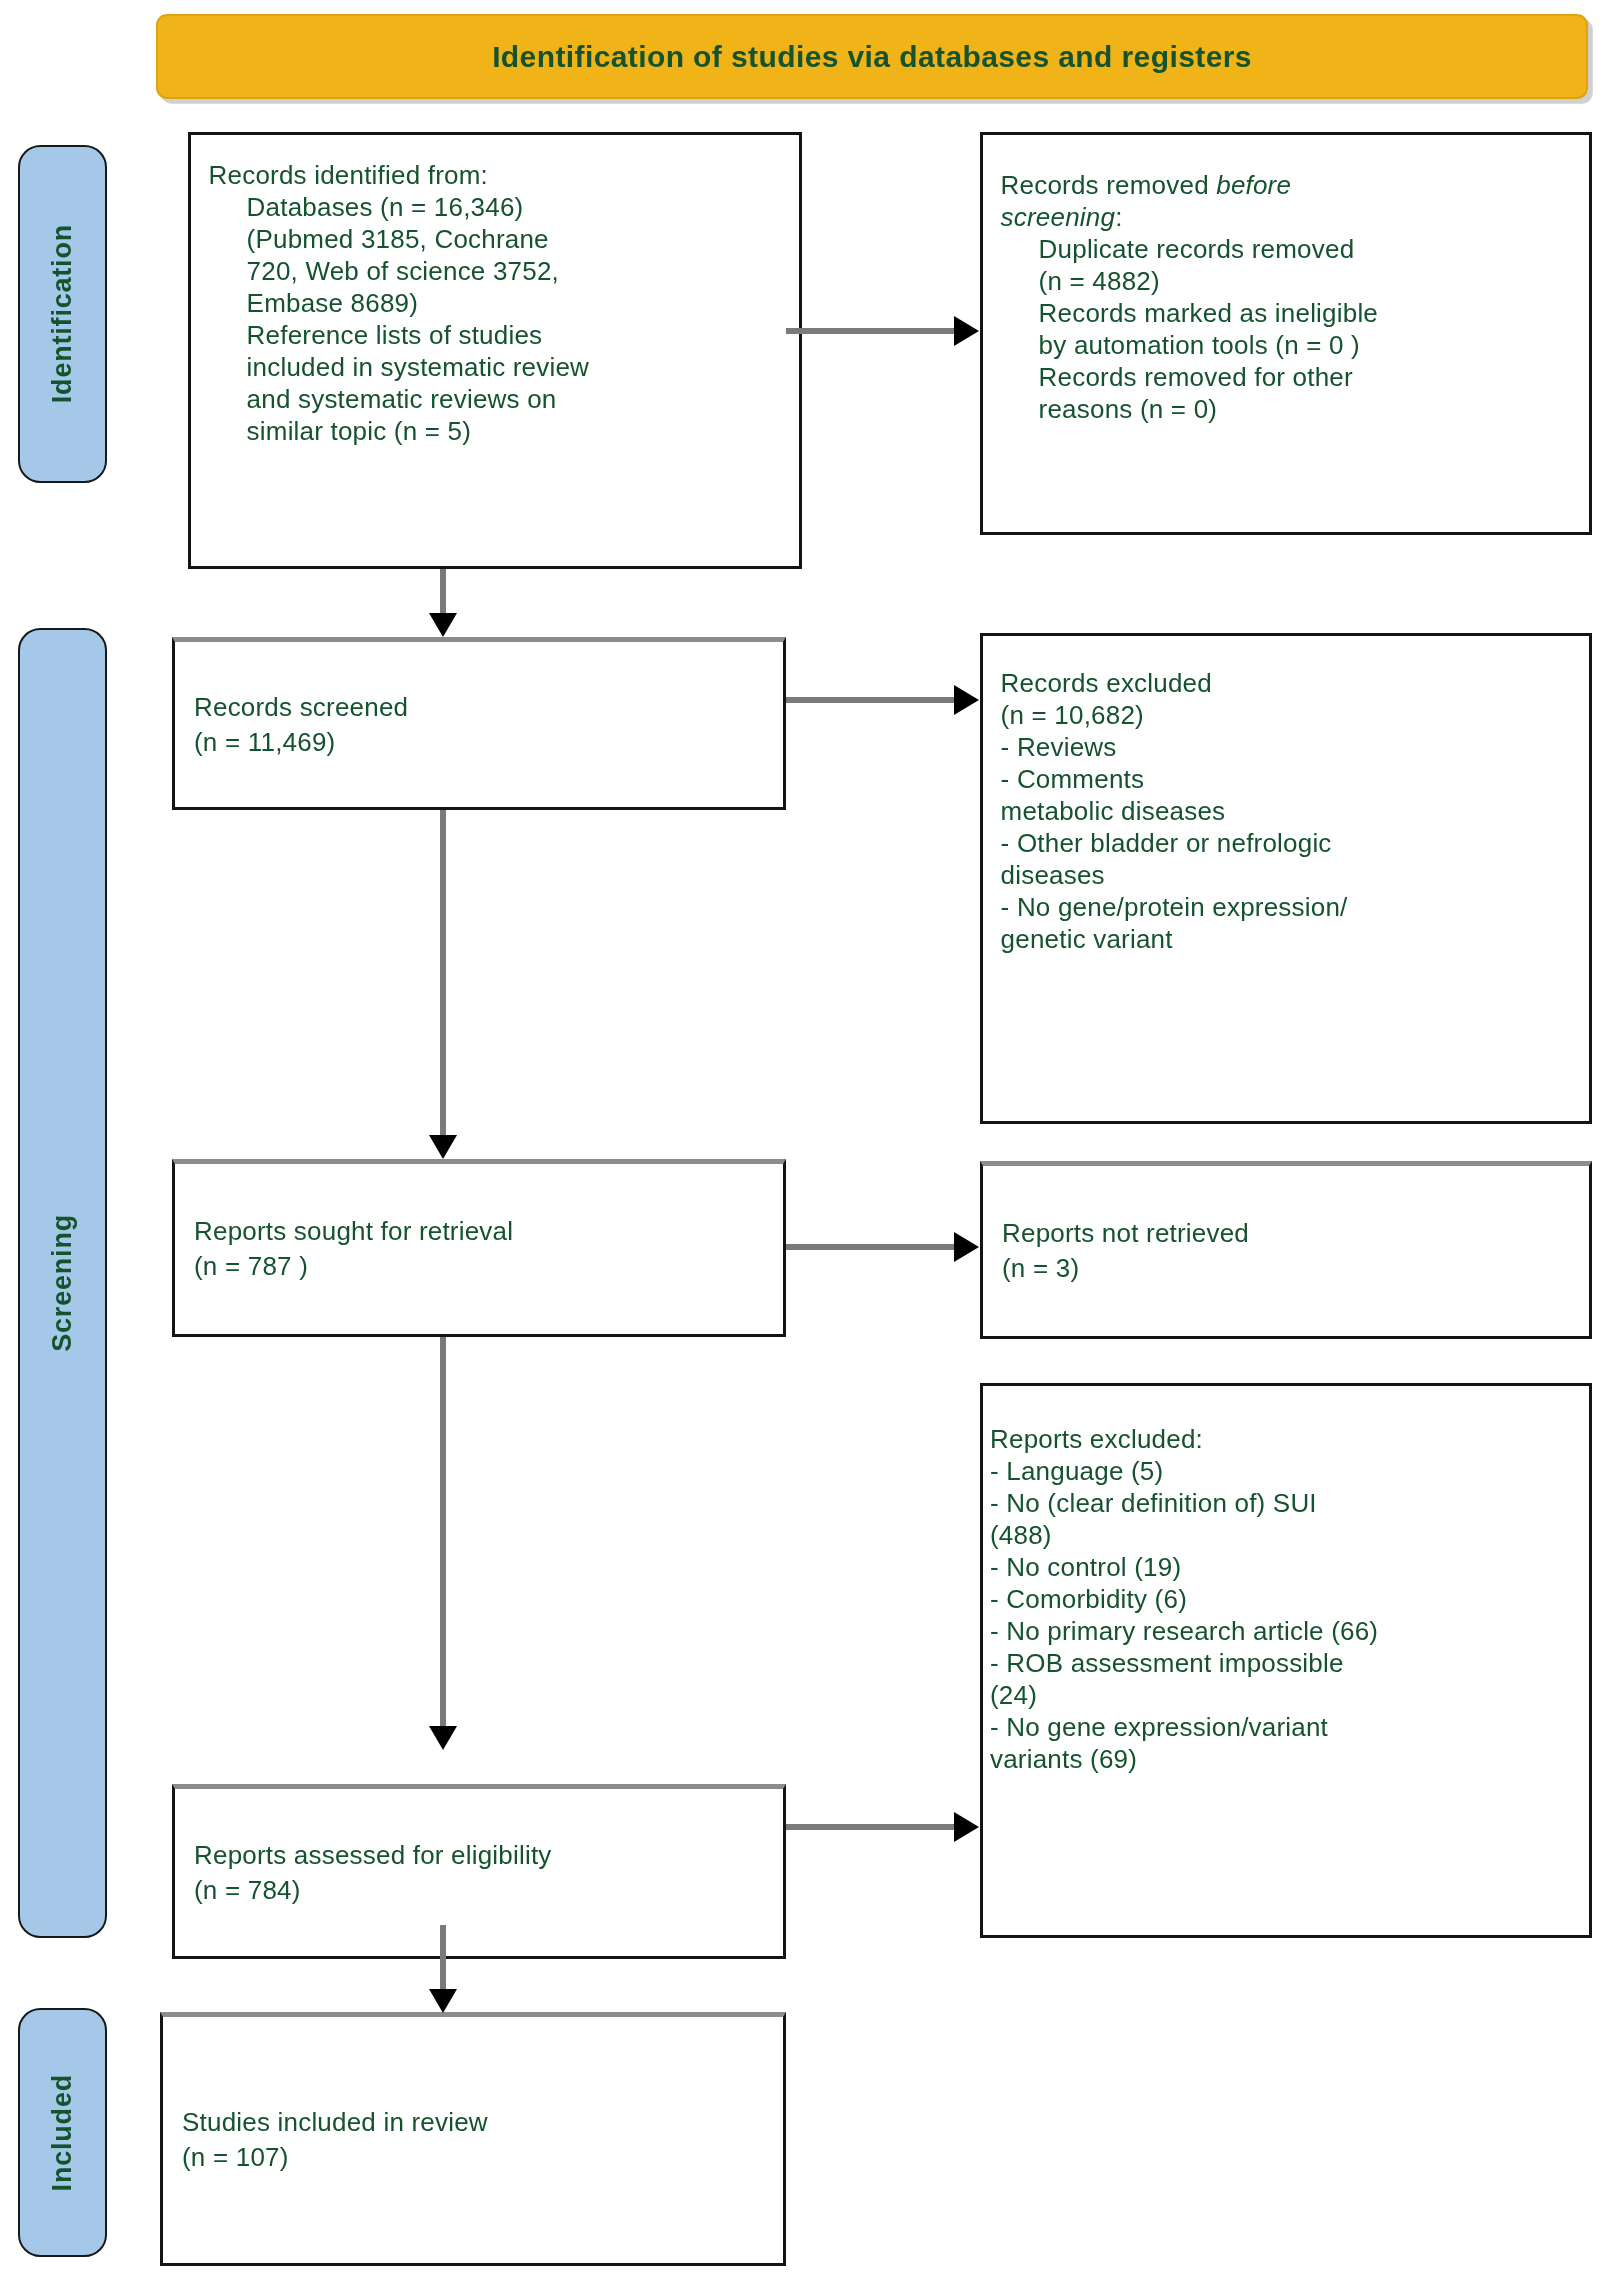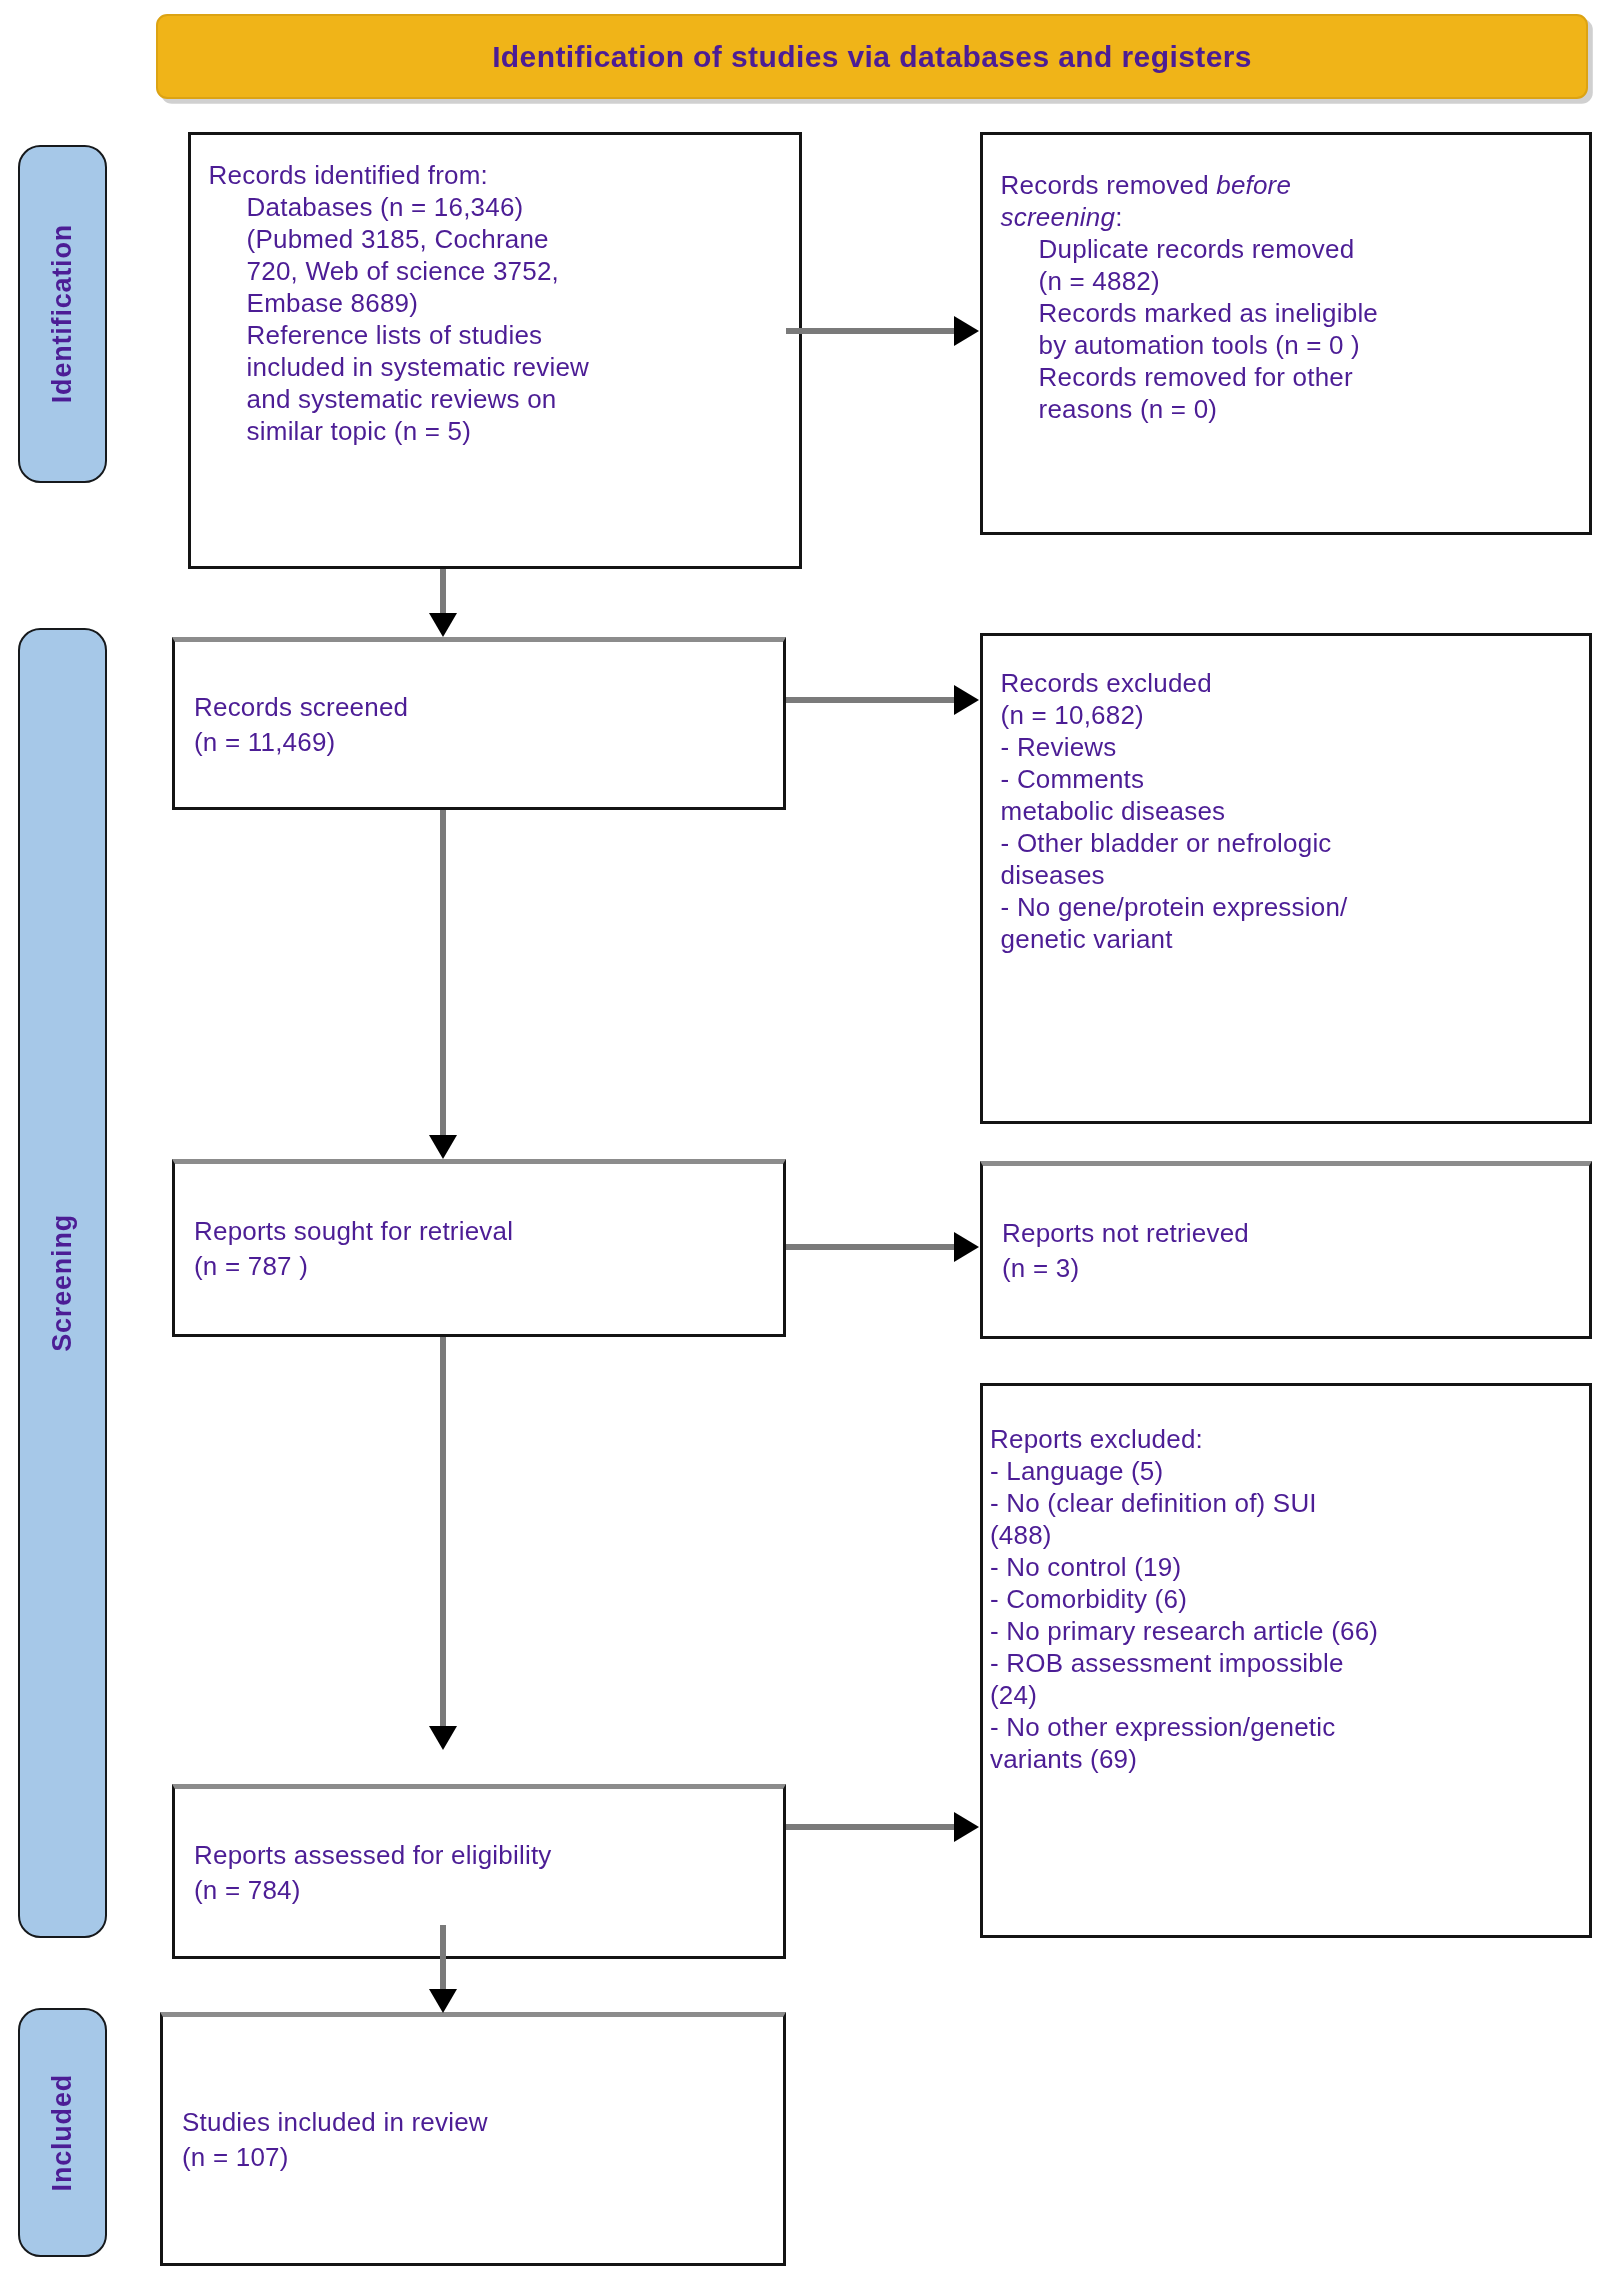--- a/index.html
+++ b/index.html
@@ -2,21 +2,21 @@
 <html style="font-size:12.8px"><head>
 <meta charset="utf-8">
 <title>PRISMA Flow Diagram</title>
 <style>
   html,body{margin:0;padding:0;background:#ffffff;}
   #canvas{
     position:relative;
     width:1617px;height:2273px;
     background:#ffffff;
     font-family:"Liberation Sans", sans-serif;
-    color:#4c1d95;
+    color:#14532d;
     overflow:hidden;
   }
   
   .banner{
     position:absolute;left:156px;top:14.4px;width:1432px;height:85px;
     background:#F0B418;
     border:2.4px solid #DCA313;
     border-radius:11.2px;
     box-shadow:4.8px 4.8px 0 rgba(150,150,150,0.45);
     display:flex;align-items:center;justify-content:center;
@@ -156,21 +156,21 @@
     <div>
         <div class="line">Reports excluded:</div>
         <div class="line">- Language (5)</div>
         <div class="line">- No (clear definition of) SUI</div>
         <div class="line">(488)</div>
         <div class="line">- No control (19)</div>
         <div class="line">- Comorbidity (6)</div>
         <div class="line">- No primary research article (66)</div>
         <div class="line">- ROB assessment impossible</div>
         <div class="line">(24)</div>
-        <div class="line">- No other expression/genetic</div>
+        <div class="line">- No gene expression/variant</div>
         <div class="line">variants (69)</div>
       </div>
   </div>
 
   <div class="box center top-gray" id="box-reports-assessed">
     <div>
         <div class="line">Reports assessed for eligibility</div>
         <div class="line">(n = 784)</div>
       </div>
   </div>

